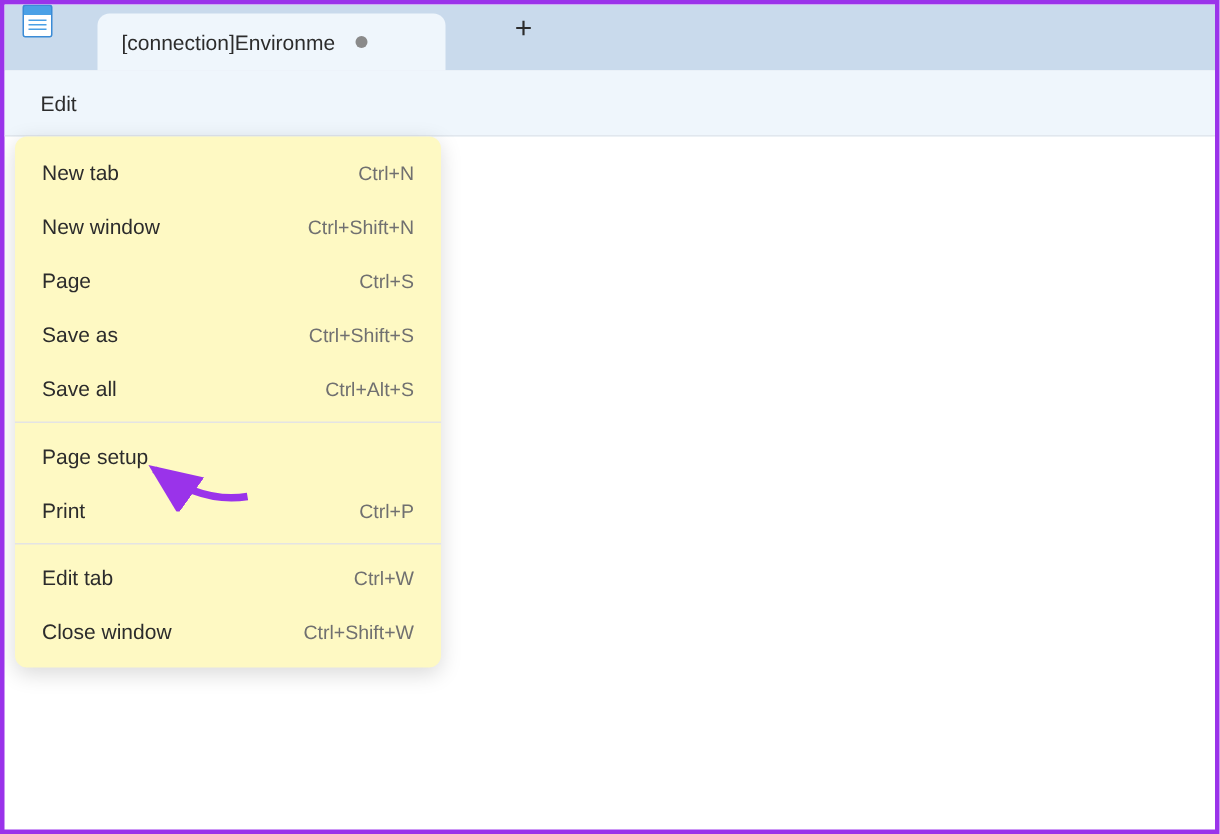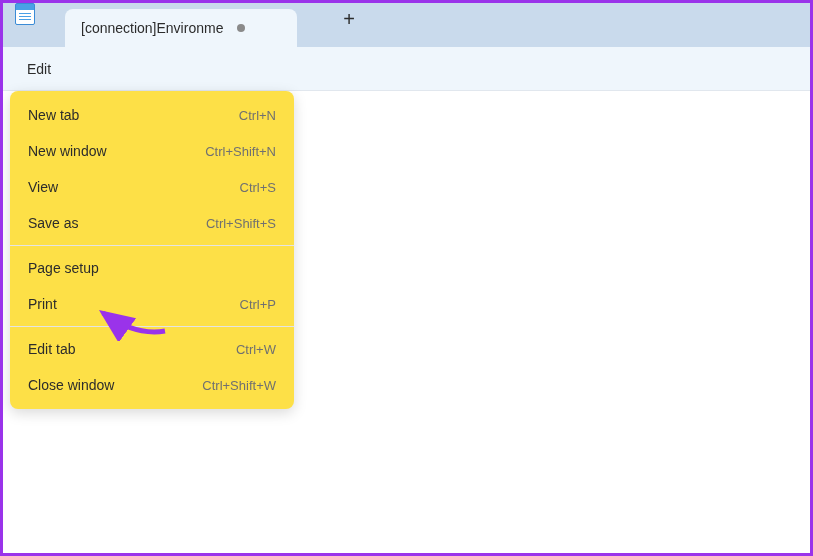--- a/index.html
+++ b/index.html
@@ -100,21 +100,21 @@
       font-size: 15px;
       white-space: pre;
       letter-spacing: 1.5px;
       color: #111;
     }
     .dropdown {
       position: absolute;
       left: 7px;
       top: 88px;
       width: 284px;
-      background: #fde047;
+      background: #fef9c3;
       border-radius: 8px;
       box-shadow: 0 4px 14px rgba(0,0,0,0.15);
       padding: 6px 0;
     }
     .dd-item {
       display: flex;
       justify-content: space-between;
       align-items: center;
       padding: 10px 18px;
       cursor: pointer;
@@ -160,26 +160,30 @@
 <div class="dropdown">
   <div class="dd-item">
     <span>New tab</span>
     <span class="dd-shortcut">Ctrl+N</span>
   </div>
   <div class="dd-item">
     <span>New window</span>
     <span class="dd-shortcut">Ctrl+Shift+N</span>
   </div>
   <div class="dd-item">
-    <span>View</span>
+    <span>Page</span>
     <span class="dd-shortcut">Ctrl+S</span>
   </div>
   <div class="dd-item">
     <span>Save as</span>
     <span class="dd-shortcut">Ctrl+Shift+S</span>
+  </div>
+  <div class="dd-item">
+    <span>Save all</span>
+    <span class="dd-shortcut">Ctrl+Alt+S</span>
   </div>
   <div class="dd-sep"></div>
   <div class="dd-item">
     <span>Page setup</span>
     <span class="dd-shortcut"></span>
   </div>
   <div class="dd-item">
     <span>Print</span>
     <span class="dd-shortcut">Ctrl+P</span>
   </div>

